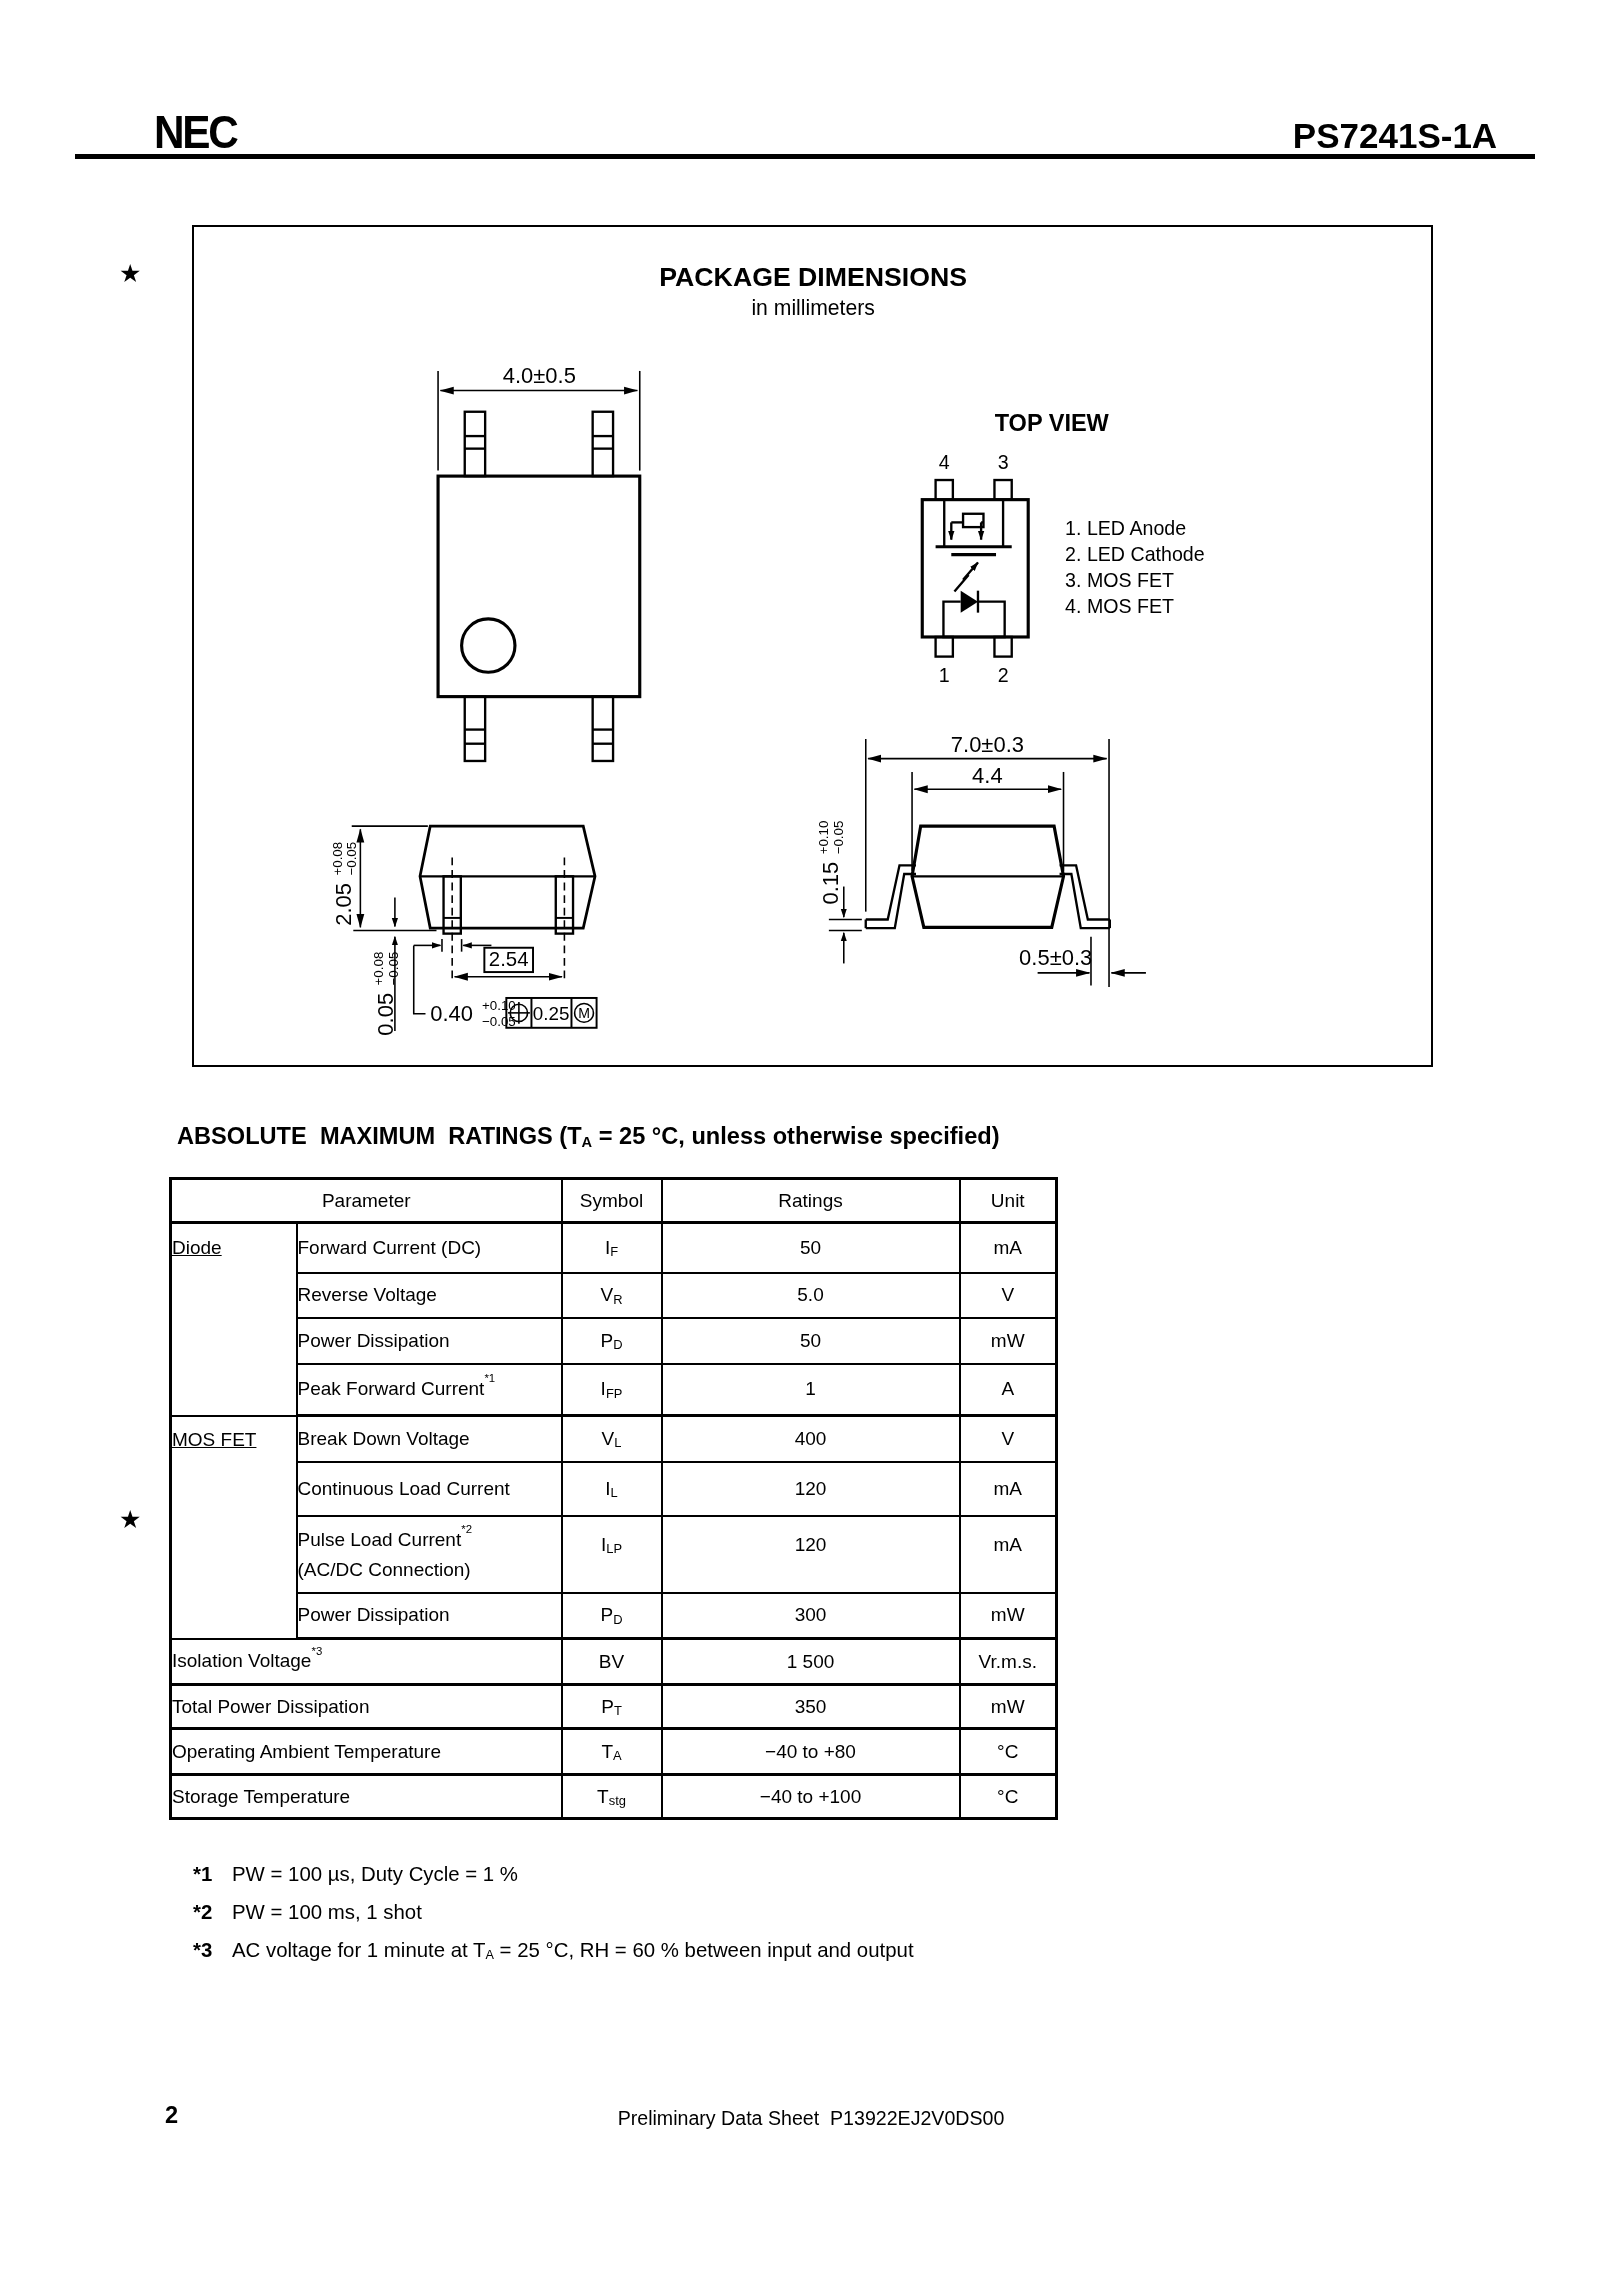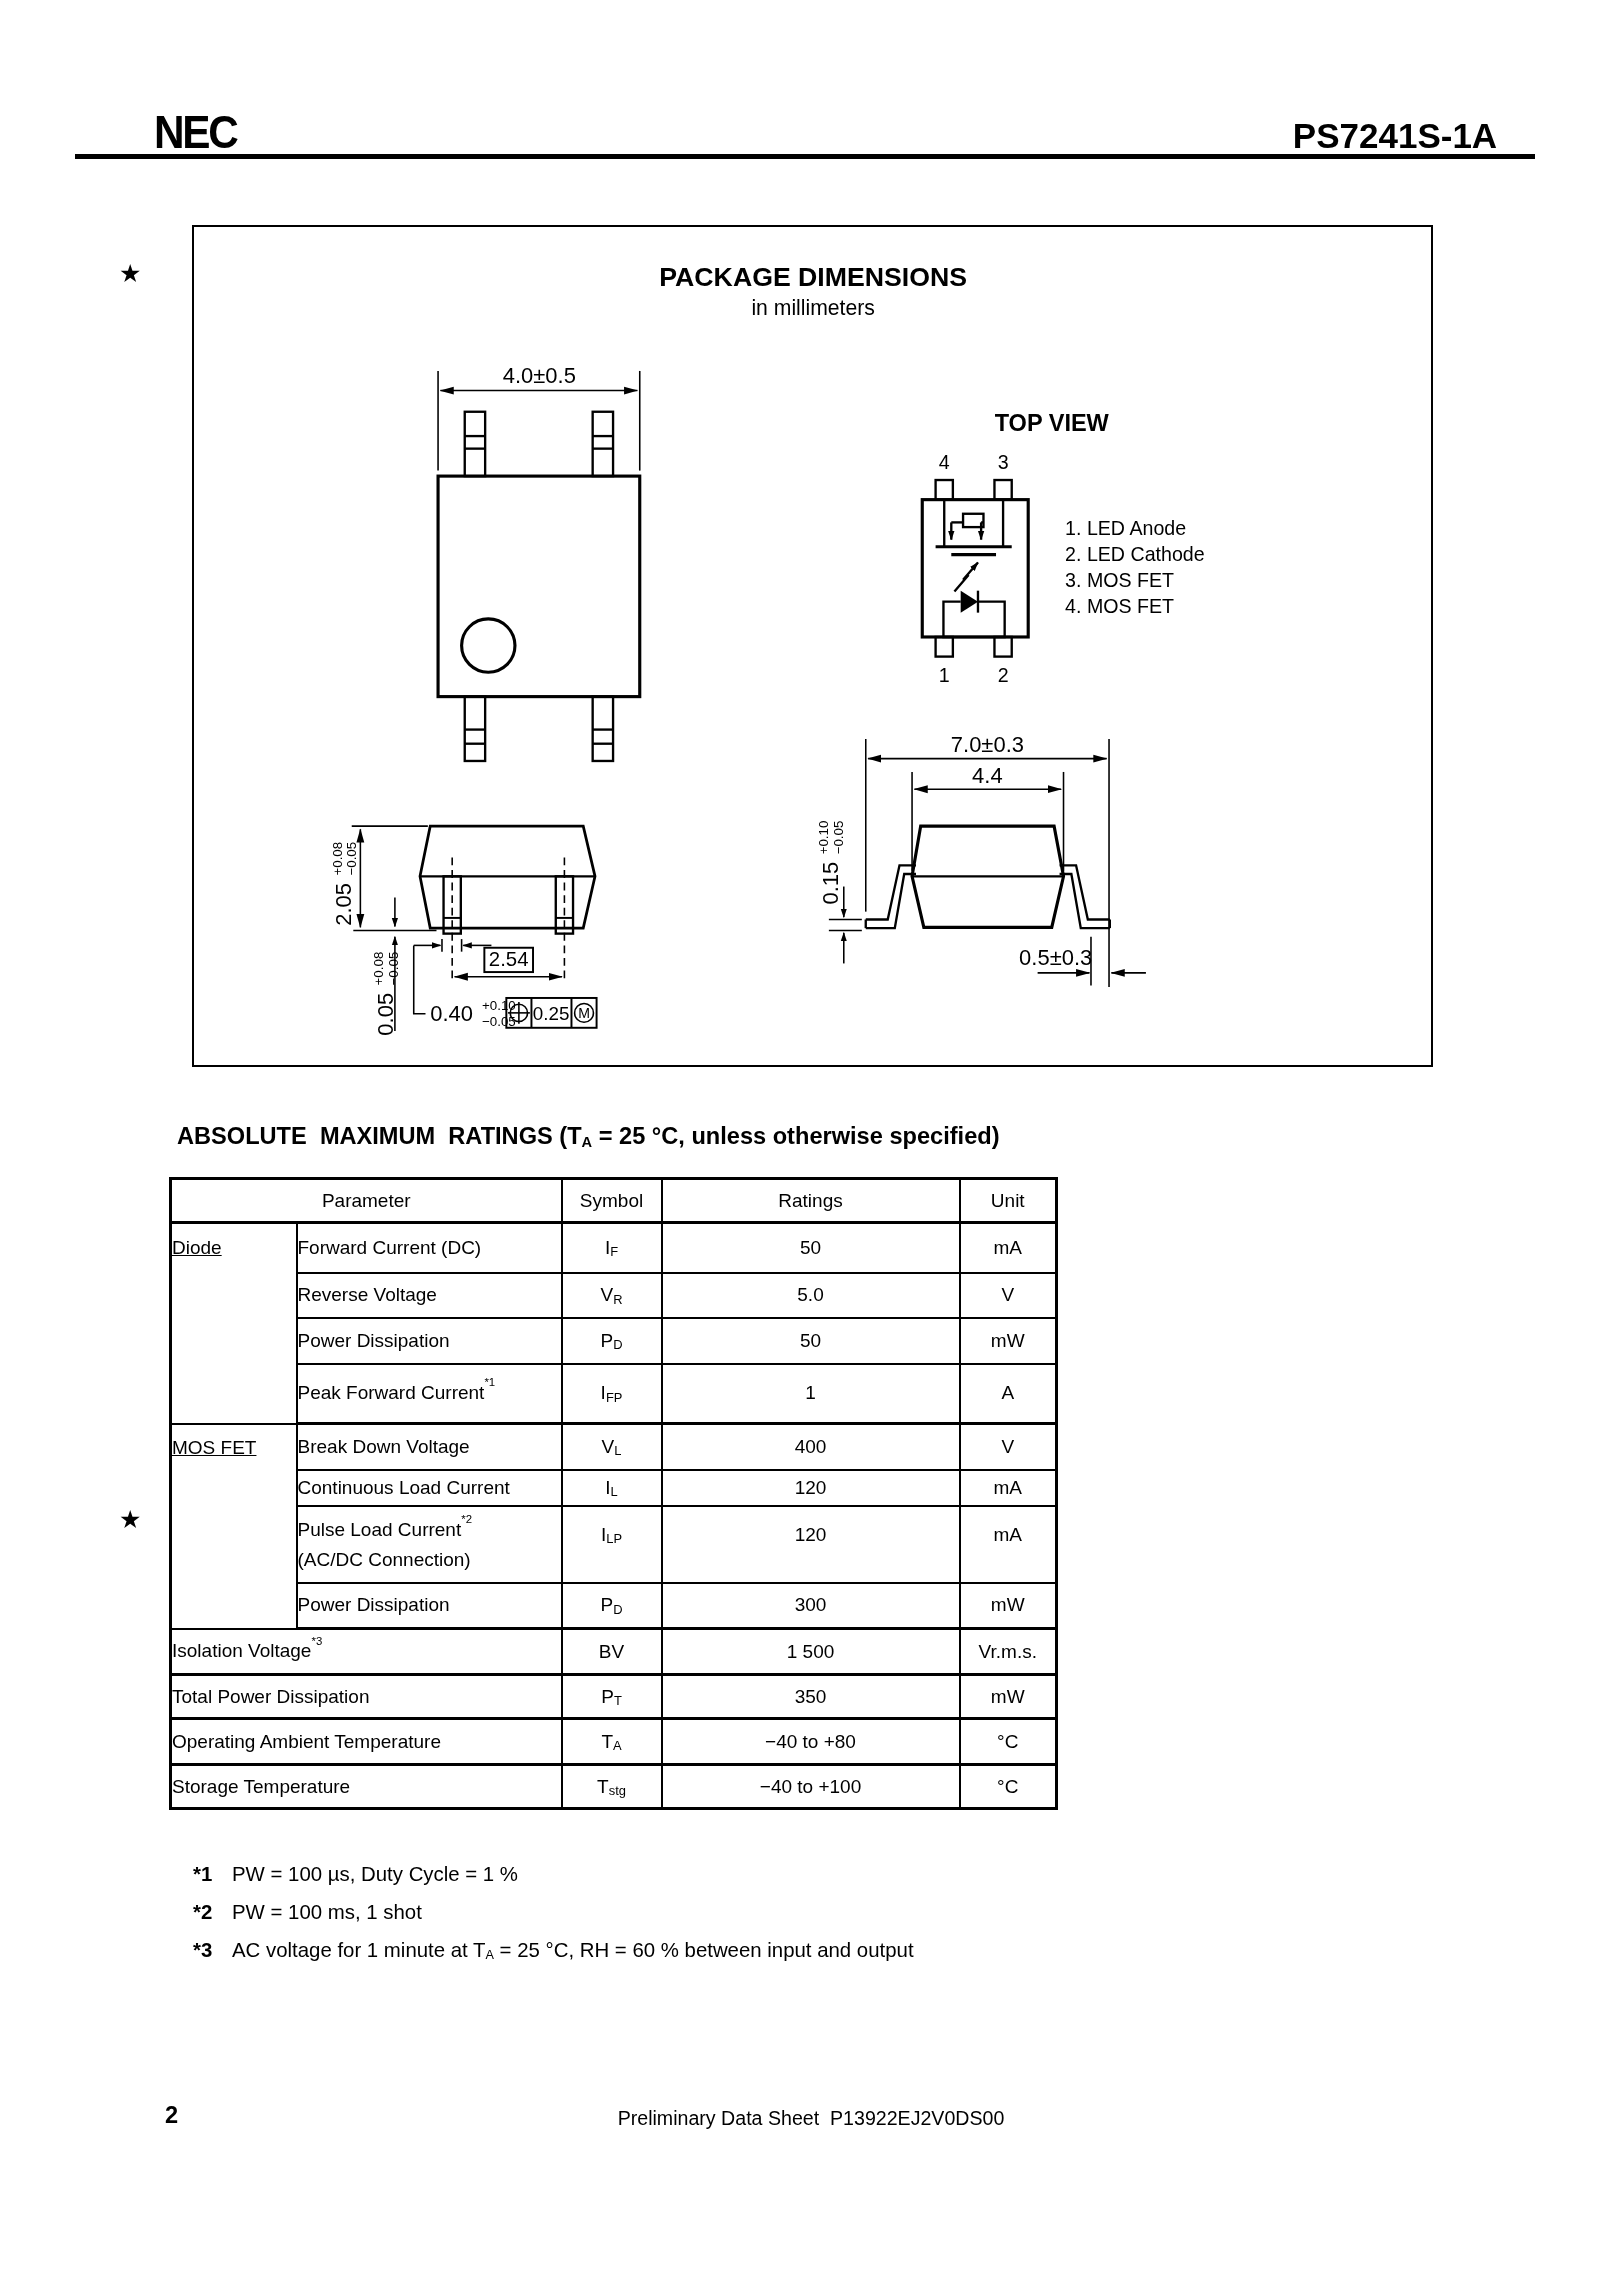--- a/index.html
+++ b/index.html
@@ -253,34 +253,34 @@
       <td class="sym"><span>V</span><span class="symsub">R</span></td>
       <td class="rat">5.0</td>
       <td class="unit">V</td>
     </tr>
     <tr class="thin" style="height:46px">
       <td><span>Power Dissipation</span></td>
       <td class="sym"><span>P</span><span class="symsub">D</span></td>
       <td class="rat">50</td>
       <td class="unit">mW</td>
     </tr>
-    <tr class="thick" style="height:60px">
+    <tr class="thick" style="height:52px">
       <td><span>Peak Forward Current</span><sup class="pnote">*1</sup></td>
       <td class="sym"><span>I</span><span class="symsub">FP</span></td>
       <td class="rat">1</td>
       <td class="unit">A</td>
     </tr>
     <tr class="thin" style="height:46px">
       <td class="grp" rowspan="4">MOS FET</td>
       <td><span>Break Down Voltage</span></td>
       <td class="sym"><span>V</span><span class="symsub">L</span></td>
       <td class="rat">400</td>
       <td class="unit">V</td>
     </tr>
-    <tr class="thin" style="height:36px">
+    <tr class="thin" style="height:54px">
       <td><span>Continuous Load Current</span></td>
       <td class="sym"><span>I</span><span class="symsub">L</span></td>
       <td class="rat">120</td>
       <td class="unit">mA</td>
     </tr>
     <tr class="thin" style="height:77px">
       <td class="vtop" style="padding-top:12.6px;"><span>Pulse Load Current</span><sup class="pnote">*2</sup><span class="p2">(AC/DC Connection)</span></td>
       <td class="sym vtop"><span>I</span><span class="symsub">LP</span></td>
       <td class="rat vtop">120</td>
       <td class="unit vtop">mA</td>

